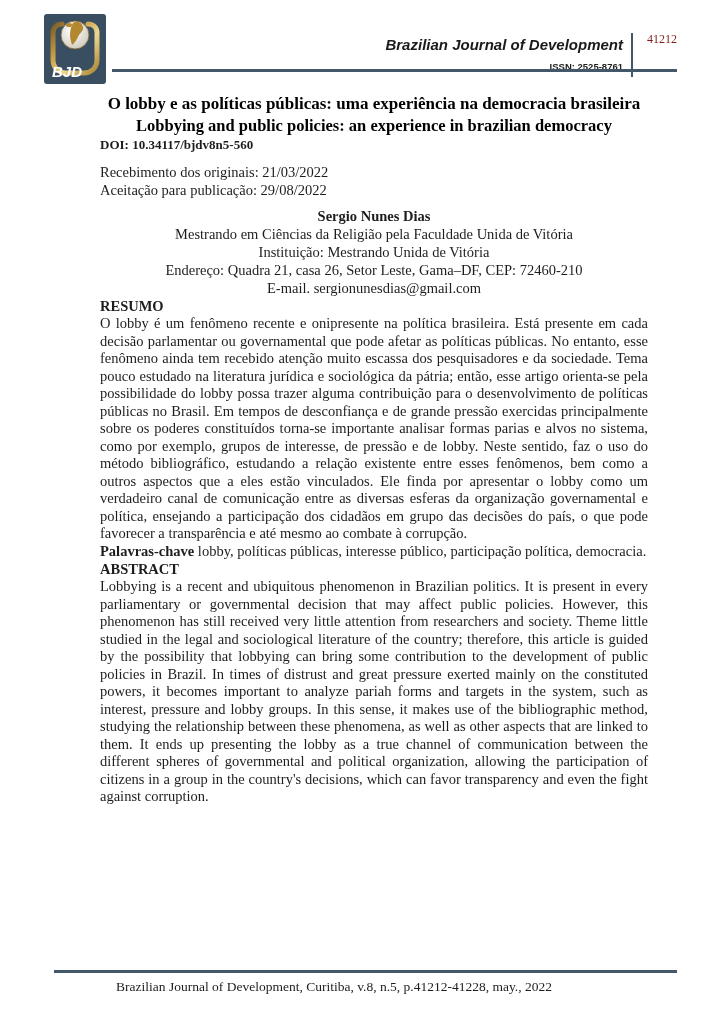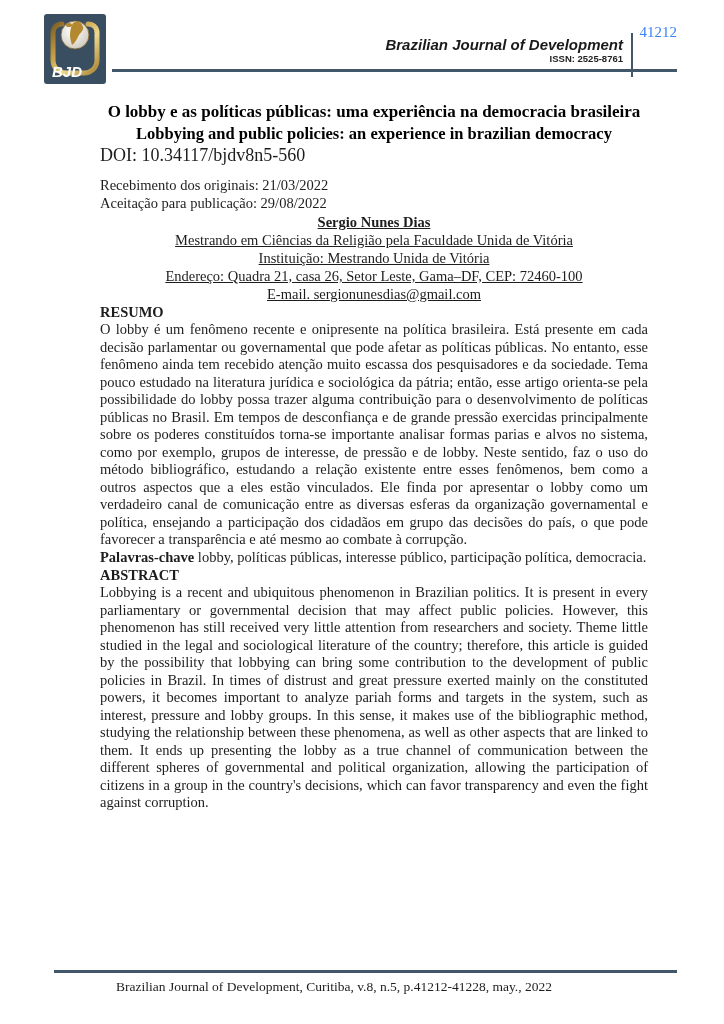--- a/index.html
+++ b/index.html
@@ -10,37 +10,37 @@
     font-family:"Liberation Serif", serif;
     color:#1d1d1d;
     overflow:hidden;
   }
 
   
   .logo { position:absolute; left:44px; top:14px; width:46px; height:70px; }
   .journal-block { position:absolute; top:37px; right:101px; text-align:right; line-height:1.1;
                    font-family:"Liberation Sans", sans-serif; }
   .journal-name { font-size:15px; font-weight:bold; font-style:italic; color:#1a1a1a; white-space:nowrap; }
-  .issn { font-size:9.5px; font-weight:bold; color:#222; margin-top:0; }
+  .issn { font-size:9.5px; font-weight:bold; color:#222; margin-top:8px; }
   .vbar { position:absolute; top:33px; right:91px; width:2px; height:44px; background:#42586a; }
-  .page-number { position:absolute; top:24px; right:47px; font-size:15px; color:#3b82f6; }
+  .page-number { position:absolute; top:32px; right:47px; font-size:12px; color:#7f1d1d; }
   .header-rule { position:absolute; top:69px; left:112px; right:47px; height:3px; background:#42586a; }
 
   
-  .content { position:absolute; left:100px; top:100px; width:548px; }
+  .content { position:absolute; left:100px; top:92px; width:548px; }
   .content p, .content h1, .content h2, .content h3 { margin:0; }
 
   .title-pt { font-size:17px; font-weight:bold; text-align:center; line-height:23px; color:#000; }
   .title-en { font-size:16.5px; font-weight:bold; text-align:center; line-height:22px; color:#000; margin-top:15px; }
 
-  .doi   { font-size:18px; margin-top:35px; }
+  .doi   { font-size:13px; margin-top:35px;font-weight:bold; }
   .date  { font-size:14.5px; line-height:17.5px; }
   .dates { margin-top:11px; }
 
-  .author { text-align:center; font-size:14.5px; line-height:18px; margin-top:1px;text-decoration:underline; }
+  .author { text-align:center; font-size:14.5px; line-height:18px; margin-top:8px; }
   .author-name { font-weight:bold; }
 
   .sec-heading { font-size:14.5px; font-weight:bold; line-height:18px; }
   .resumo-heading { margin-top:13px;font-family:Liberation Serif, serif; }
   .abstract-heading { margin-top:16px; }
 
   .body-text { font-size:14.5px; line-height:17.5px; text-align:justify; }
   .keywords  { font-size:14.5px; line-height:17.5px; text-align:justify; margin-top:17px; }
   .kw-label  { font-weight:bold; }
 
@@ -93,21 +93,21 @@
 
     <div class="dates">
       <p class="date">Recebimento dos originais: 21/03/2022</p>
       <p class="date">Aceitação para publicação: 29/08/2022</p>
     </div>
 
     <div class="author">
       <div class="author-name">Sergio Nunes Dias</div>
       <div>Mestrando em Ciências da Religião pela Faculdade Unida de Vitória</div>
       <div>Instituição: Mestrando Unida de Vitória</div>
-      <div>Endereço: Quadra 21, casa 26, Setor Leste, Gama–DF, CEP: 72460-100</div>
+      <div>Endereço: Quadra 21, casa 26, Setor Leste, Gama–DF, CEP: 72460-210</div>
       <div>E-mail. sergionunesdias@gmail.com</div>
     </div>
 
     <h3 class="sec-heading resumo-heading">RESUMO</h3>
     <p class="body-text">O lobby é um fenômeno recente e onipresente na política brasileira. Está presente em cada decisão parlamentar ou governamental que pode afetar as políticas públicas. No entanto, esse fenômeno ainda tem recebido atenção muito escassa dos pesquisadores e da sociedade. Tema pouco estudado na literatura jurídica e sociológica da pátria; então, esse artigo orienta-se pela possibilidade do lobby possa trazer alguma contribuição para o desenvolvimento de políticas públicas no Brasil. Em tempos de desconfiança e de grande pressão exercidas principalmente sobre os poderes constituídos torna-se importante analisar formas parias e alvos no sistema, como por exemplo, grupos de interesse, de pressão e de lobby. Neste sentido, faz o uso do método bibliográfico, estudando a relação existente entre esses fenômenos, bem como a outros aspectos que a eles estão vinculados. Ele finda por apresentar o lobby como um verdadeiro canal de comunicação entre as diversas esferas da organização governamental e política, ensejando a participação dos cidadãos em grupo das decisões do país, o que pode favorecer a transparência e até mesmo ao combate à corrupção.</p>
 
     <p class="keywords"><span class="kw-label">Palavras-chave</span> <span>lobby, políticas públicas, interesse público, participação política, democracia.</span></p>
 
     <h3 class="sec-heading abstract-heading">ABSTRACT</h3>
     <p class="body-text">Lobbying is a recent and ubiquitous phenomenon in Brazilian politics. It is present in every parliamentary or governmental decision that may affect public policies. However, this phenomenon has still received very little attention from researchers and society. Theme little studied in the legal and sociological literature of the country; therefore, this article is guided by the possibility that lobbying can bring some contribution to the development of public policies in Brazil. In times of distrust and great pressure exerted mainly on the constituted powers, it becomes important to analyze pariah forms and targets in the system, such as interest, pressure and lobby groups. In this sense, it makes use of the bibliographic method, studying the relationship between these phenomena, as well as other aspects that are linked to them. It ends up presenting the lobby as a true channel of communication between the different spheres of governmental and political organization, allowing the participation of citizens in a group in the country's decisions, which can favor transparency and even the fight against corruption.</p>

